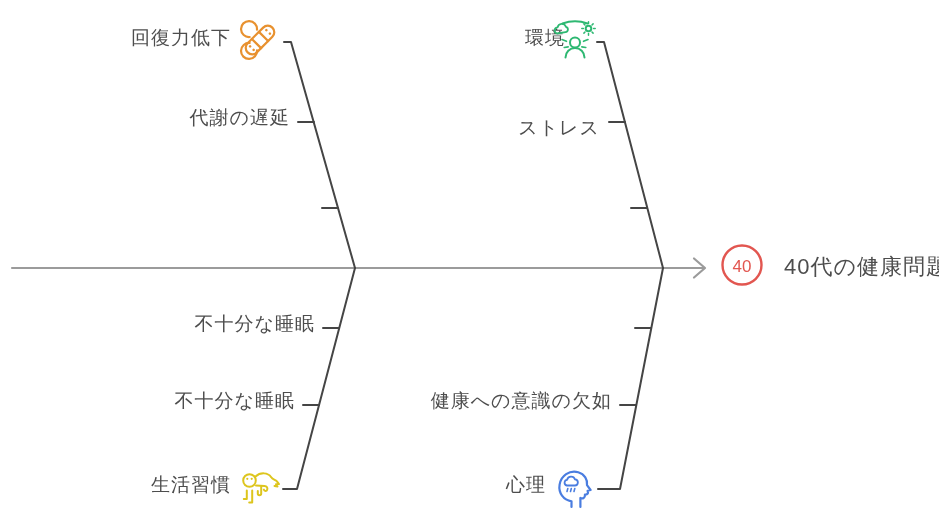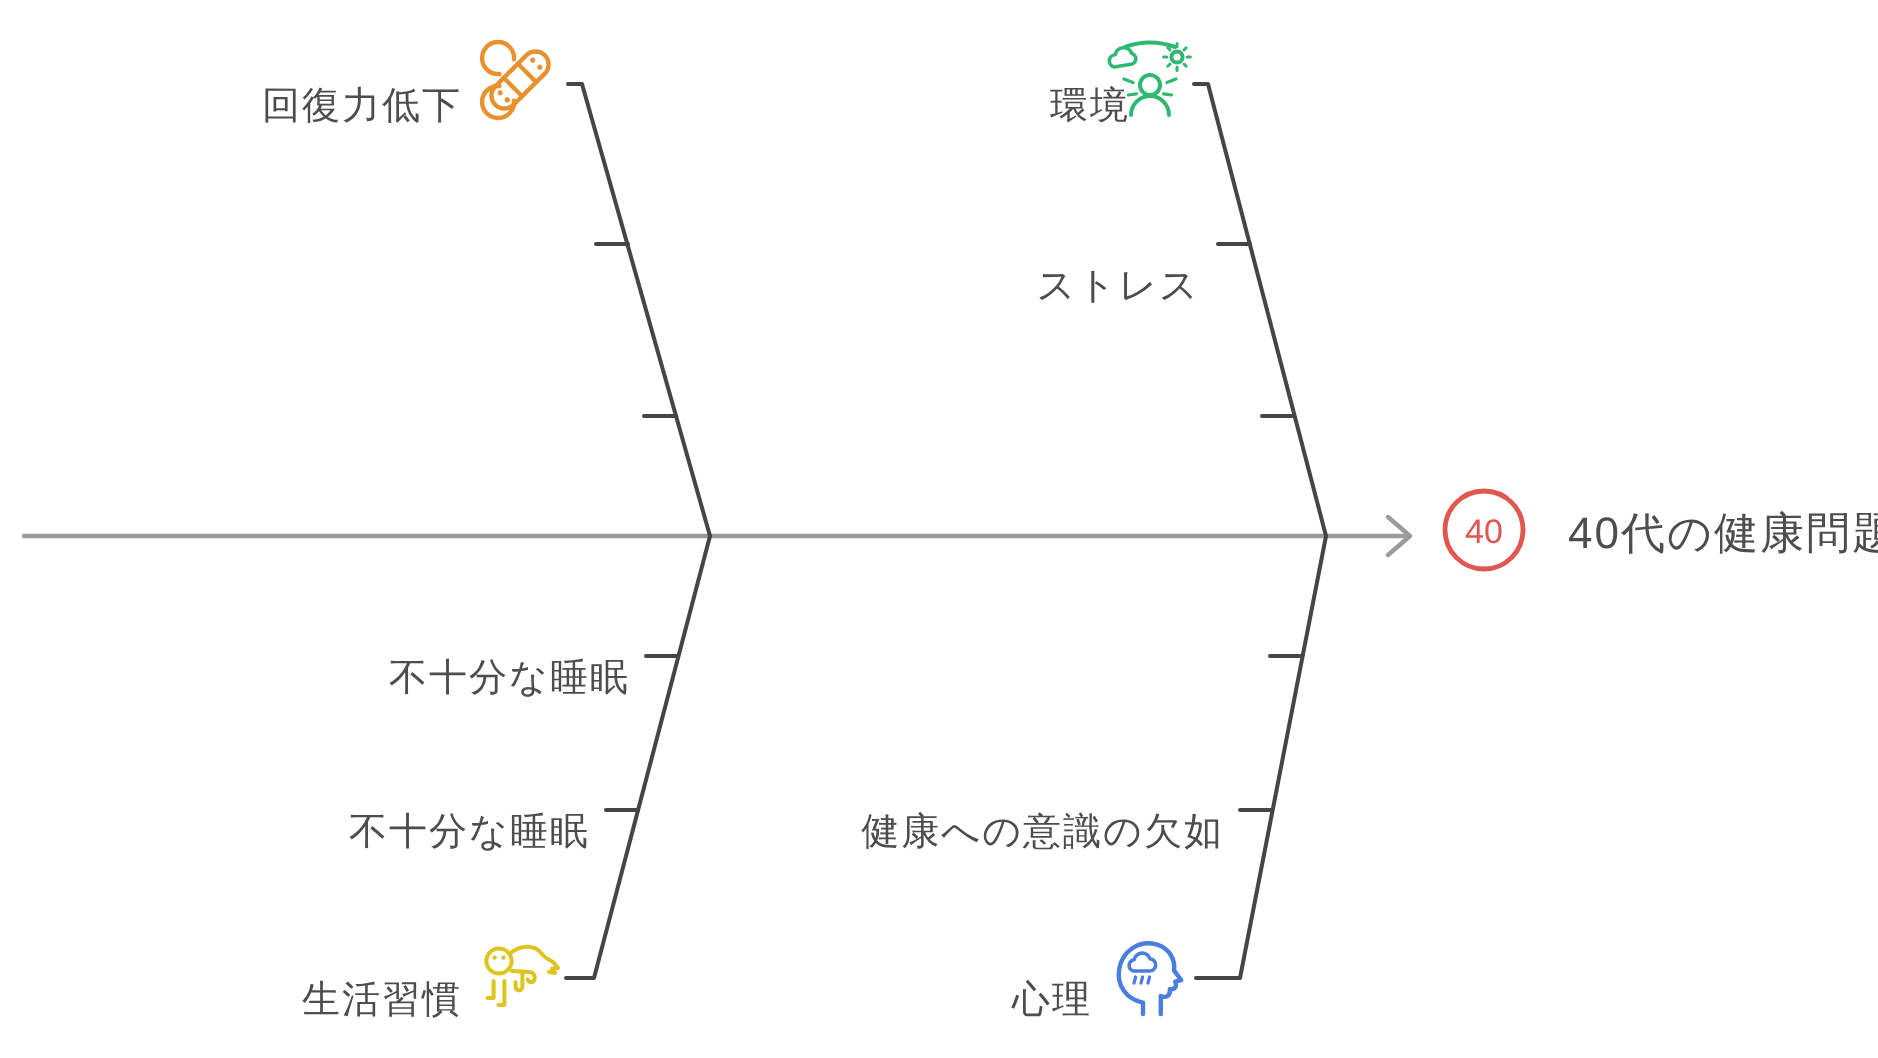--- a/index.html
+++ b/index.html
@@ -3,21 +3,21 @@
 <meta charset="utf-8">
 <style>
   html,body{margin:0;padding:0;background:#ffffff;}
   .stage{
     position:relative;width:939px;height:529px;background:#ffffff;overflow:hidden;
     font-family:"Liberation Sans","DejaVu Sans",sans-serif;
   }
   .lines{position:absolute;left:0;top:0;width:939px;height:529px;}
   .label{
     position:absolute;height:26px;line-height:26px;font-size:19px;color:#4d4d4d;
-    white-space:nowrap;text-align:right;letter-spacing:1px;margin-top:16px;
+    white-space:nowrap;text-align:right;letter-spacing:1px;
   }
   .icon{position:absolute;width:46px;height:46px;}
   .title{
     position:absolute;left:784px;top:252px;font-size:22px;color:#4d4d4d;
     white-space:nowrap;letter-spacing:1px;
   }
   .badge{position:absolute;left:720px;top:243px;width:44px;height:44px;}
   .badge text{font-family:"Liberation Sans","DejaVu Sans",sans-serif;font-size:17px;}
 </style>
 </head>
@@ -40,20 +40,21 @@
       <line x1="323" y1="328" x2="339" y2="328"></line>
       <line x1="303" y1="405" x2="319" y2="405"></line>
       <line x1="609" y1="122" x2="625" y2="122"></line>
       <line x1="631" y1="208" x2="647" y2="208"></line>
       <line x1="635" y1="328" x2="651" y2="328"></line>
       <line x1="620" y1="405" x2="636" y2="405"></line>
     </g>
   </svg>
 
   <div class="label" style="right:708px;top:25px">回復力低下</div>
+  <div class="label" style="right:649px;top:105px">代謝の遅延</div>
   <div class="label" style="right:624px;top:311px">不十分な睡眠</div>
   <div class="label" style="right:708px;top:472px">生活習慣</div>
   <div class="label" style="right:644px;top:388px">不十分な睡眠</div>
 
   <div class="label" style="right:374px;top:25px">環境</div>
   <div class="label" style="right:339px;top:115px">ストレス</div>
   <div class="label" style="right:327px;top:388px">健康への意識の欠如</div>
   <div class="label" style="right:393px;top:472px">心理</div>
 
   <svg class="icon" style="left:237px;top:17px" viewBox="0 0 46 46">

